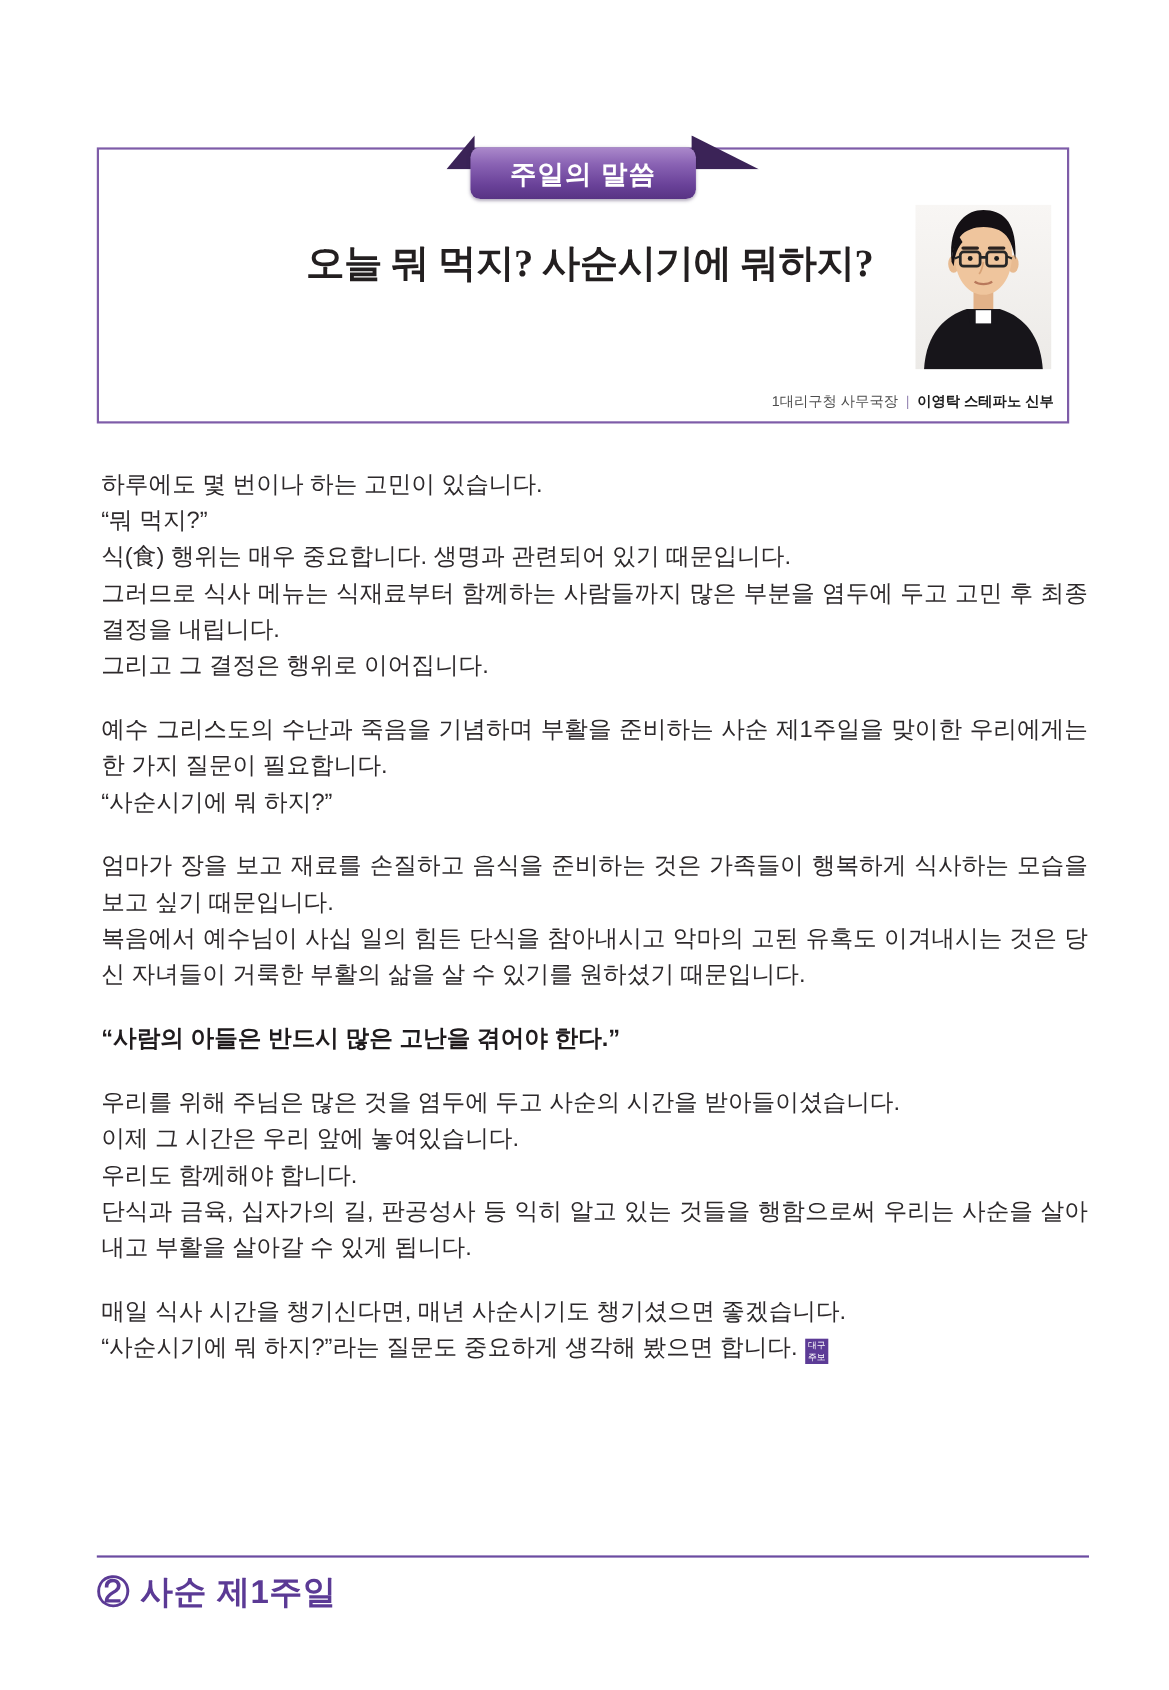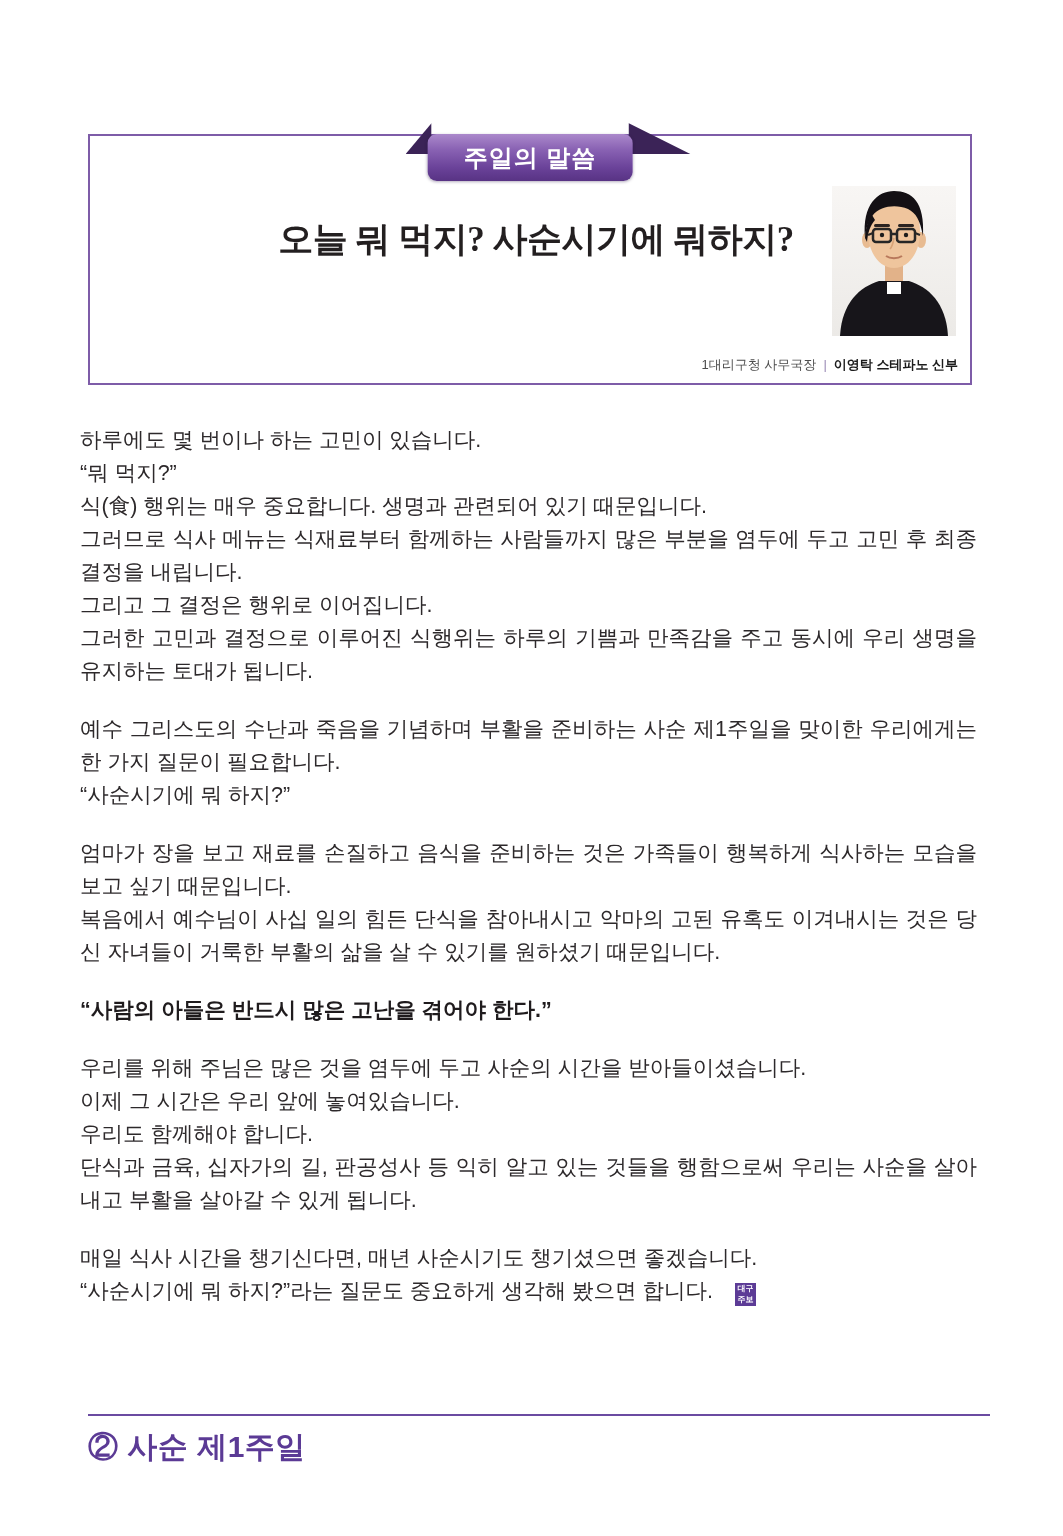--- a/index.html
+++ b/index.html
@@ -41,30 +41,30 @@
   }
   .byline {
     position:absolute; right:12px; bottom:9px;
     font-size:13px; color:#4c4c4c; white-space:nowrap;
   }
   .byline .divider { color:#9a8ab5; padding:0 7px; }
   .byline .name { font-weight:bold; color:#1c1c1c; }
 
   
   .article {
-    position:absolute; left:80px; top:424px; width:897px;
+    position:absolute; left:92px; top:424px; width:897px;
     font-size:21.5px; line-height:33px; color:#2d292b;
   }
   .para { margin:0 0 25px 0; }
   .sentence { text-align:justify; }
   .para.quote .sentence { font-weight:bold; color:#1f1b1d; }
   .endmark {
-    display:inline-block; width:21px; height:23px; margin-left:22px;
+    display:inline-block; width:21px; height:23px; margin-left:7px;
     background:#5c3b96; color:#ffffff; font-size:8px; line-height:11px;
-    font-weight:bold; text-align:center; vertical-align:-4px;
+    font-weight:normal; text-align:center; vertical-align:-4px;
   }
   .endmark span { display:block; }
 
   
   .footer-line {
     position:absolute; left:88px; right:73px; top:1414px;
     border-top:2px solid #6b4ba1;
   }
   .footer-text {
     position:absolute; left:88px; top:1427px;
@@ -134,21 +134,20 @@
   </div>
 
   <div class="article">
 
     <div class="para">
       <div class="sentence">하루에도 몇 번이나 하는 고민이 있습니다.</div>
       <div class="sentence">“뭐 먹지?”</div>
       <div class="sentence">식(食) 행위는 매우 중요합니다. 생명과 관련되어 있기 때문입니다.</div>
       <div class="sentence">그러므로 식사 메뉴는 식재료부터 함께하는 사람들까지 많은 부분을 염두에 두고 고민 후 최종 결정을 내립니다.</div>
       <div class="sentence">그리고 그 결정은 행위로 이어집니다.</div>
-      <div class="sentence">그러한 고민과 결정으로 이루어진 식행위는 하루의 기쁨과 만족감을 주고 동시에 우리 생명을 유지하는 토대가 됩니다.</div>
     </div>
 
     <div class="para">
       <div class="sentence">예수 그리스도의 수난과 죽음을 기념하며 부활을 준비하는 사순 제1주일을 맞이한 우리에게는 한 가지 질문이 필요합니다.</div>
       <div class="sentence">“사순시기에 뭐 하지?”</div>
     </div>
 
     <div class="para">
       <div class="sentence">엄마가 장을 보고 재료를 손질하고 음식을 준비하는 것은 가족들이 행복하게 식사하는 모습을 보고 싶기 때문입니다.</div>
       <div class="sentence">복음에서 예수님이 사십 일의 힘든 단식을 참아내시고 악마의 고된 유혹도 이겨내시는 것은 당신 자녀들이 거룩한 부활의 삶을 살 수 있기를 원하셨기 때문입니다.</div>

